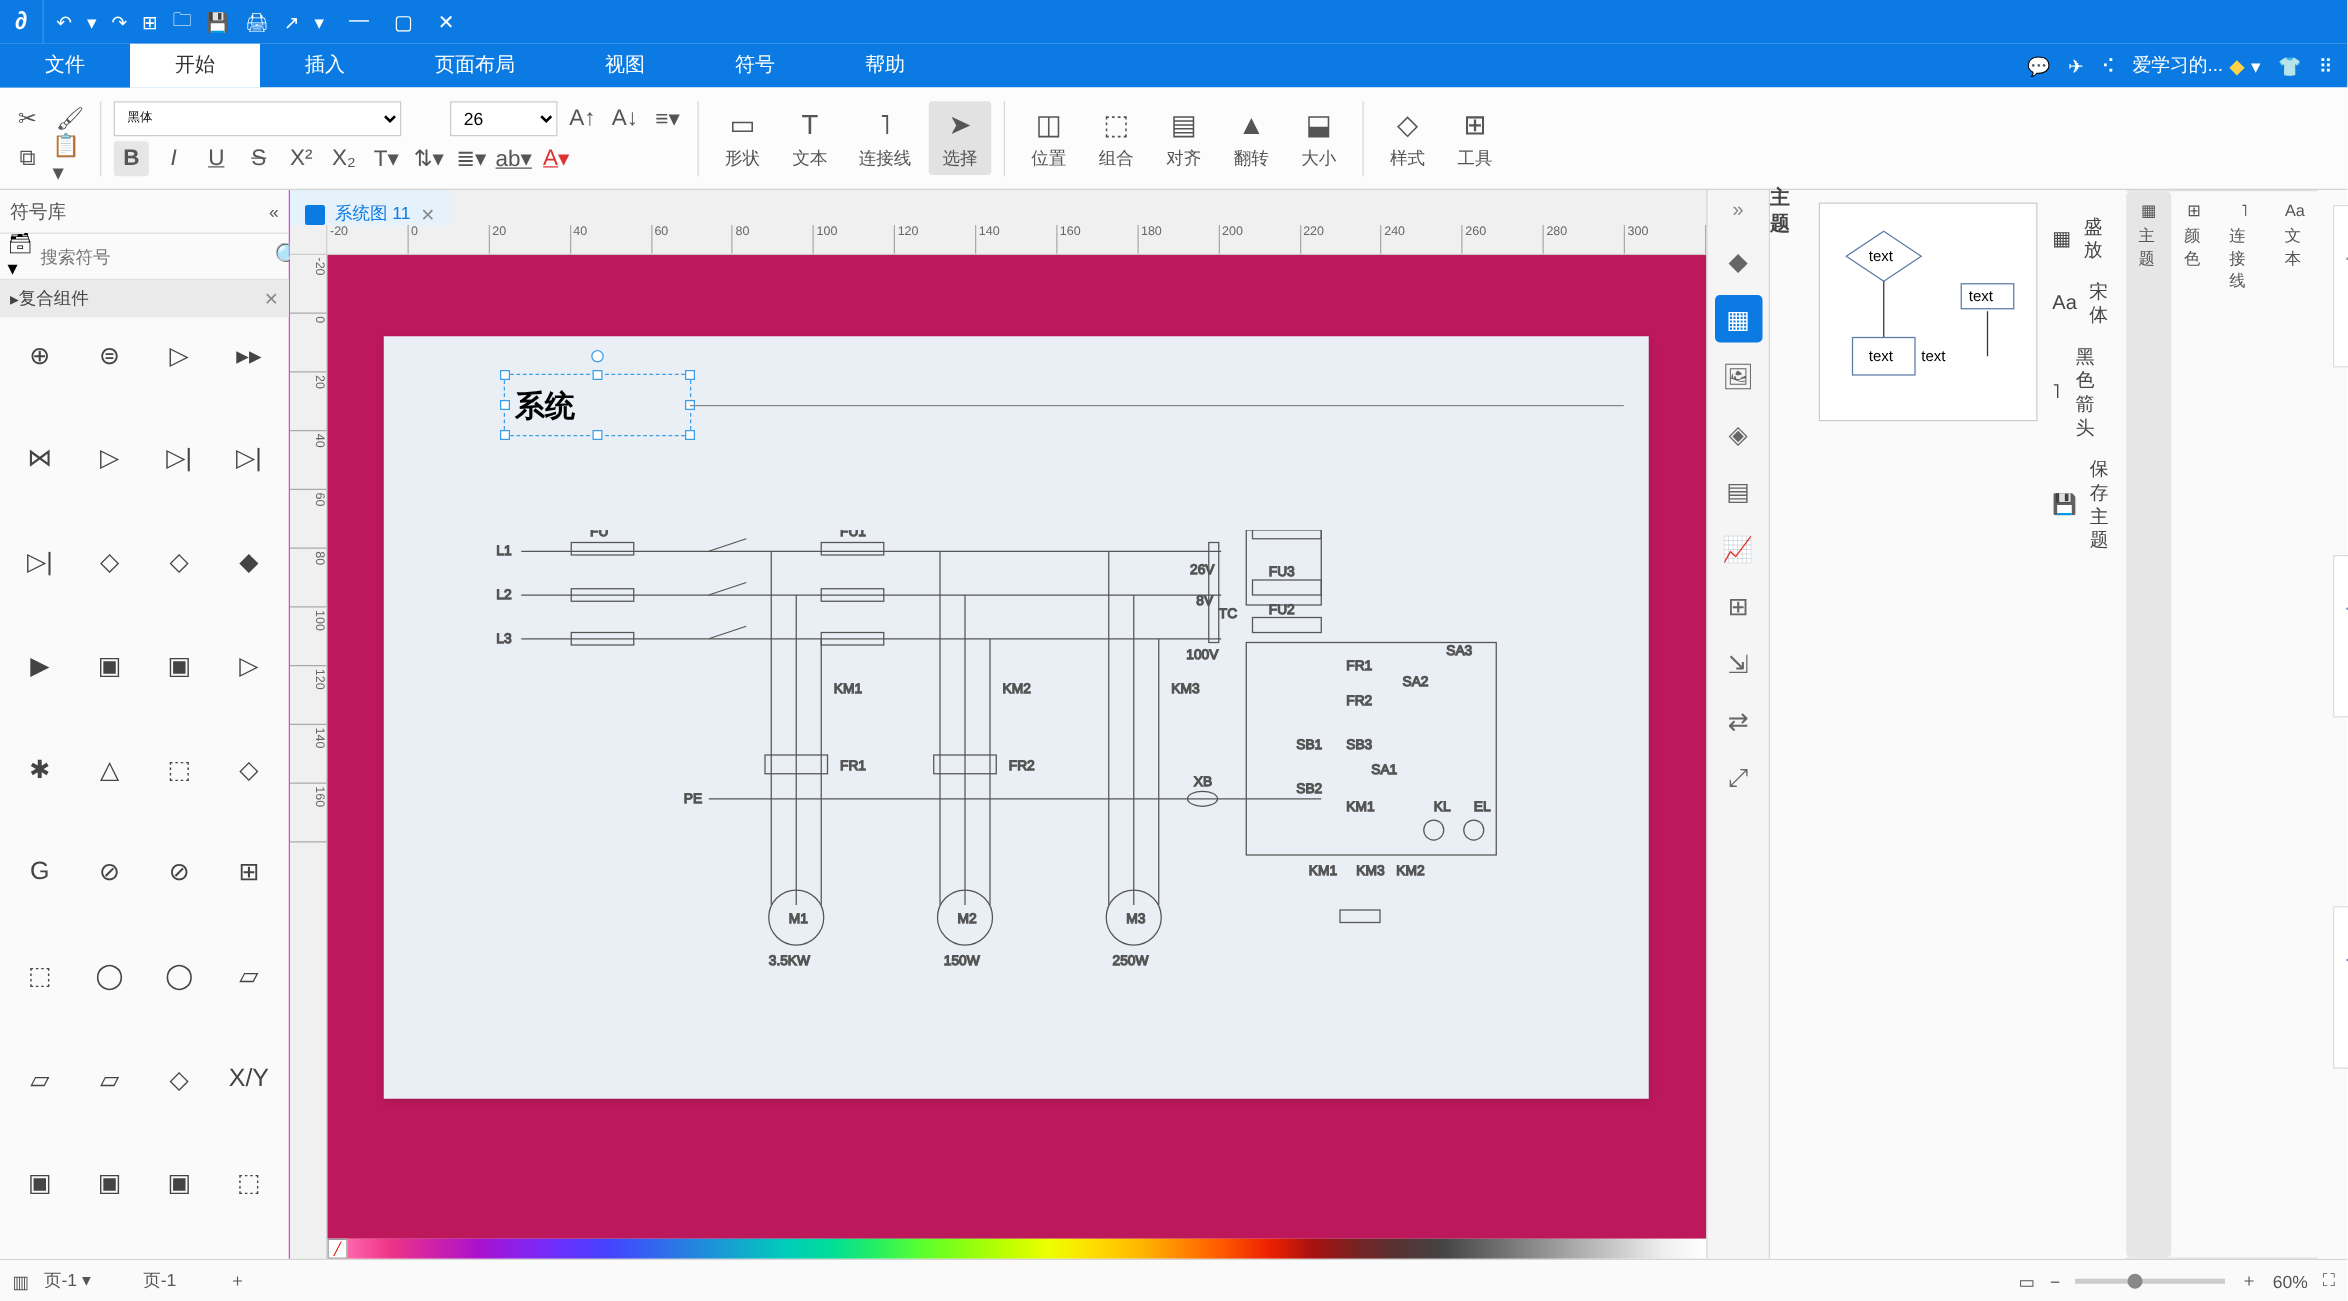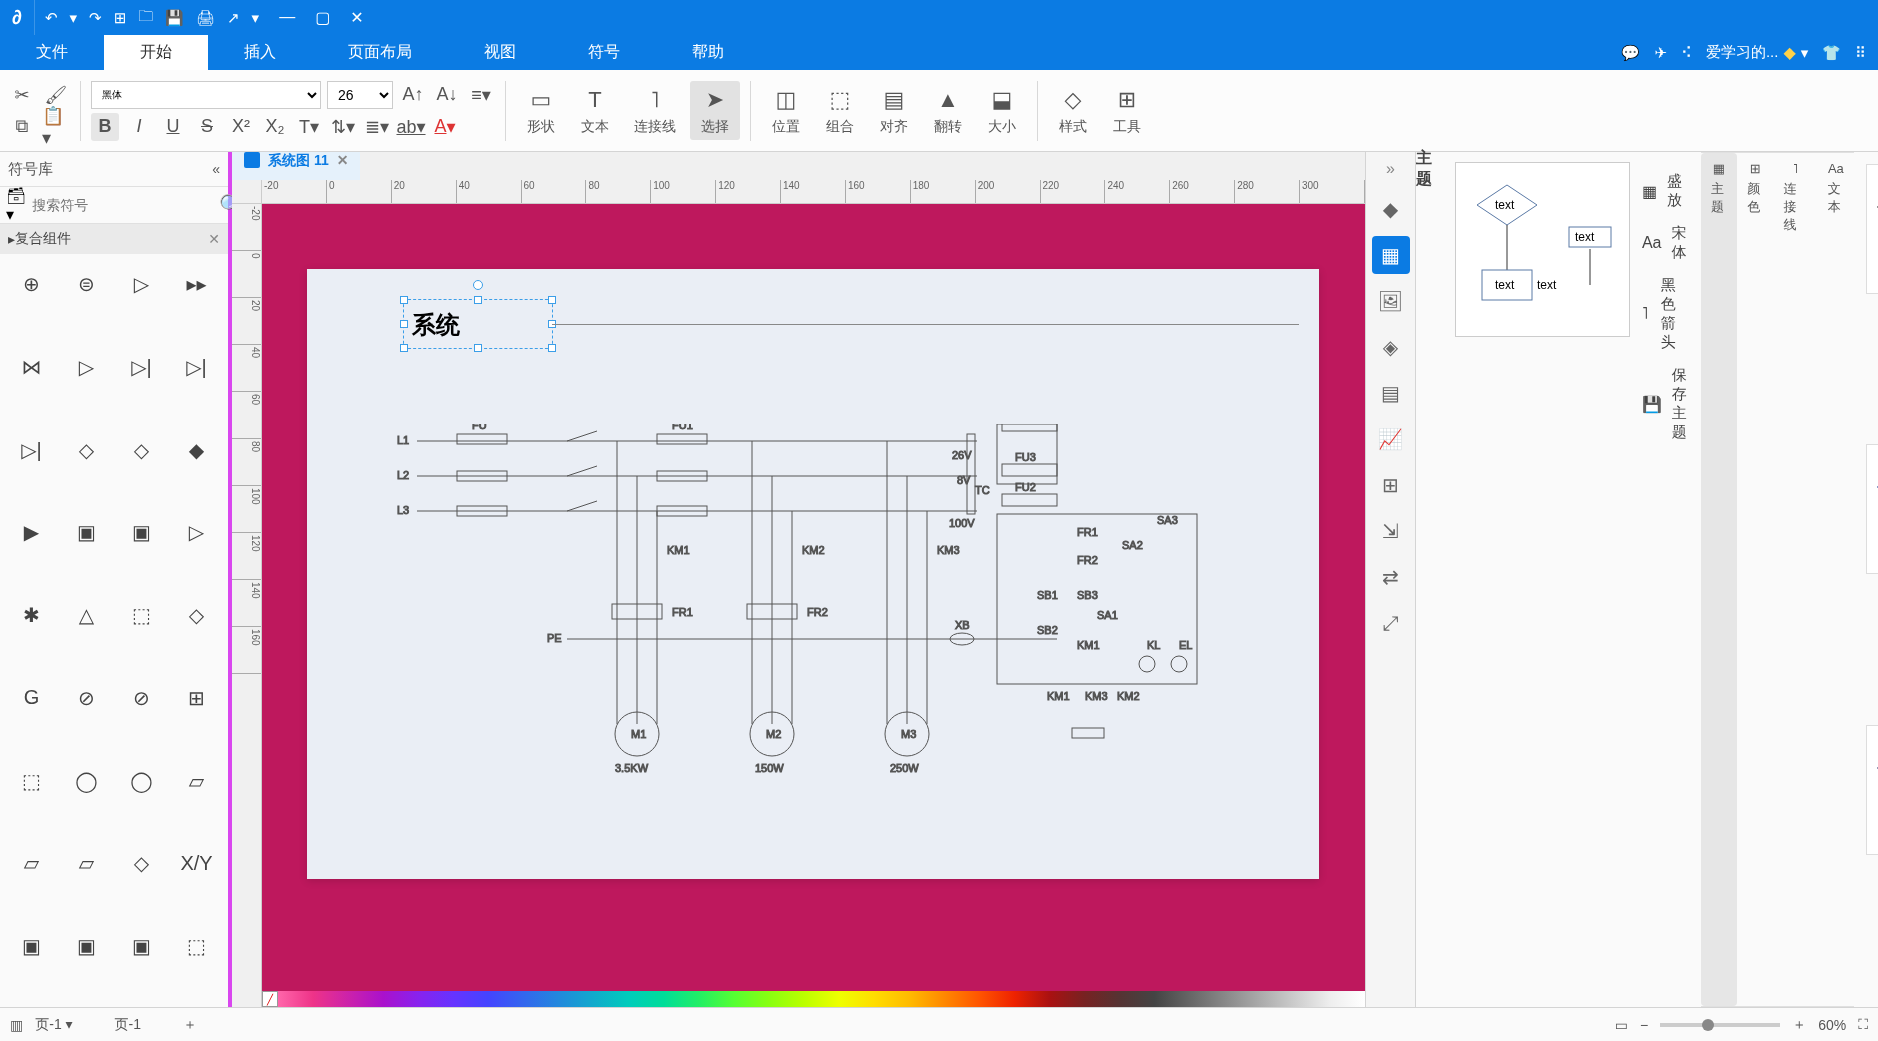--- a/index.html
+++ b/index.html
@@ -22,43 +22,43 @@
 .menu-right .user { display: flex; align-items: center; gap: 5px; justify-content: space-between; }
 .menu-right .diamond { color: #ffd24a; font-size: 16px; }
 
 
 .ribbon { height: 82px; background: #fcfcfc; border-bottom: 1px solid #d4d4d4; display: flex; align-items: center; padding: 0 8px; gap: 4px; }
 .ribbon-sep { width: 1px; height: 60px; background: #d8d8d8; margin: 0 6px; }
 .ribbon-col-stack { display: flex; flex-direction: column; gap: 4px; }
 .ribbon-btn { width: 28px; height: 28px; display: flex; align-items: center; justify-content: center; color: #555; font-size: 18px; cursor: pointer; }
 .ribbon-btn.bold { font-weight: bold; background: #e6e6e6; border-radius: 3px; }
 .font-select { width: 230px; height: 28px; border: 1px solid #ccc; padding: 0 6px; font-size: 10px; background: #fff; }
-.size-select { width: 66px; height: 28px; border: 1px solid #ccc; padding: 0 6px; font-size: 14px; background: #fff; }
+.size-select { width: 86px; height: 28px; border: 1px solid #ccc; padding: 0 6px; font-size: 14px; background: #fff; margin-left: 33px; }
 .ribbon-inline { display: flex; gap: 6px; align-items: center; }
 .group-btn { display: flex; flex-direction: column; align-items: center; gap: 3px; padding: 4px 10px; cursor: pointer; font-size: 14px; color: #555; }
 .group-btn.active { background: #e2e2e2; border-radius: 3px; }
 .group-icon { width: 30px; height: 30px; display: flex; align-items: center; justify-content: center; font-size: 22px; color: #555; }
 
 
 .main { display: flex; height: calc(100% - 35px - 35px - 82px - 34px); }
-.symlib { width: 232px; border-right: 4px solid #d946ef; background: #fafafa; display: flex; flex-direction: column; }
+.symlib { width: 232px; border-right: 1px solid #d946ef; background: #fafafa; display: flex; flex-direction: column; }
 .symlib-header { height: 34px; display: flex; align-items: center; padding: 0 8px; font-size: 15px; color: #555; }
 .symlib-header .collapse { margin-left: auto; font-size: 14px; }
 .symlib-search { height: 38px; display: flex; align-items: center; padding: 0 6px; gap: 6px; border-top: 1px solid #e0e0e0; border-bottom: 1px solid #e0e0e0; }
 .symlib-search input { flex: 1; border: none; background: transparent; font-size: 14px; outline: none; }
 .symlib-search .mag { font-size: 20px; color: #333; }
 .symlib-search .nav { display: flex; flex-direction: column; font-size: 10px; color: #888; }
 .symlib-cat { height: 30px; display: flex; align-items: center; background: #eaeaea; padding: 0 8px; font-size: 14px; color: #444; }
 .symlib-cat .close { margin-left: auto; color: #888; }
 .symlib-grid { flex: 1; overflow: auto; display: grid; grid-template-columns: repeat(4,1fr); gap: 8px; padding: 8px; }
 .sym { height: 44px; border: 1px solid transparent; display: flex; align-items: center; justify-content: center; font-size: 20px; color: #444; }
 
 .canvas-area { flex: 1; display: flex; flex-direction: column; background: #e5e5e5; overflow: hidden; }
 .tabs { height: 28px; background: #f0f0f0; display: flex; }
-.tab { height: 28px; background: #e5f1fb; display: flex; align-items: flex-start; gap: 8px; padding: 0 12px; font-size: 14px; color: #0b7be3; font-weight: bold; }
+.tab { height: 28px; background: #e5f1fb; display: flex; align-items: flex-end; gap: 8px; padding: 0 12px; font-size: 14px; color: #0b7be3; }
 .tab .ticon { width: 16px; height: 16px; background: #0b7be3; border-radius: 2px; }
 .tab .close { color: #888; }
 .rulers-canvas { flex: 1; position: relative; display: flex; }
 .corner { position: absolute; left: 0; top: 0; width: 30px; height: 24px; background: #f0f0f0; border-right: 1px solid #ccc; border-bottom: 1px solid #ccc; }
 .hruler { position: absolute; left: 30px; top: 0; right: 0; height: 24px; background: #f0f0f0; border-bottom: 1px solid #ccc; display: flex; font-size: 10px; color: #666; }
 .hruler div { width: 67px; border-right: 1px solid #aaa; padding-left: 2px; }
 .vruler { position: absolute; left: 0; top: 24px; bottom: 0; width: 30px; background: #f0f0f0; border-right: 1px solid #ccc; display: flex; flex-direction: column; font-size: 10px; color: #666; }
 .vruler div { height: 47px; border-bottom: 1px solid #aaa; writing-mode: vertical-rl; padding-top: 2px; }
 .canvas-scroll { position: absolute; left: 30px; top: 24px; right: 0; bottom: 16px; overflow: hidden; background: #be185d; }
 .page { position: absolute; left: 45px; top: 65px; width: 1012px; height: 610px; background: #eaeef5; box-shadow: 0 2px 8px rgba(0,0,0,0.15); }

